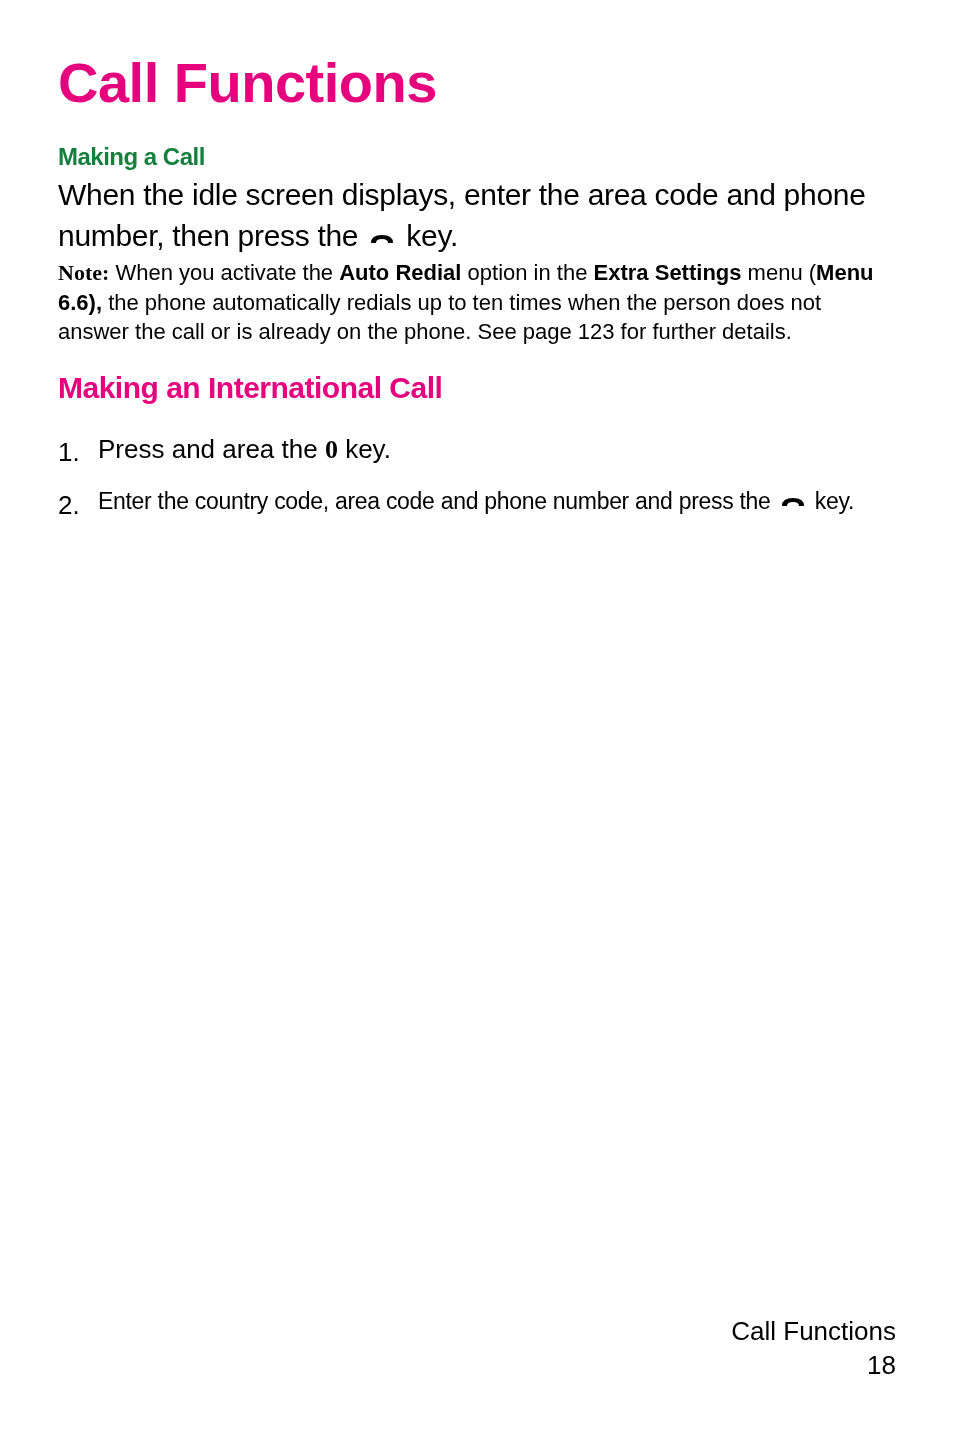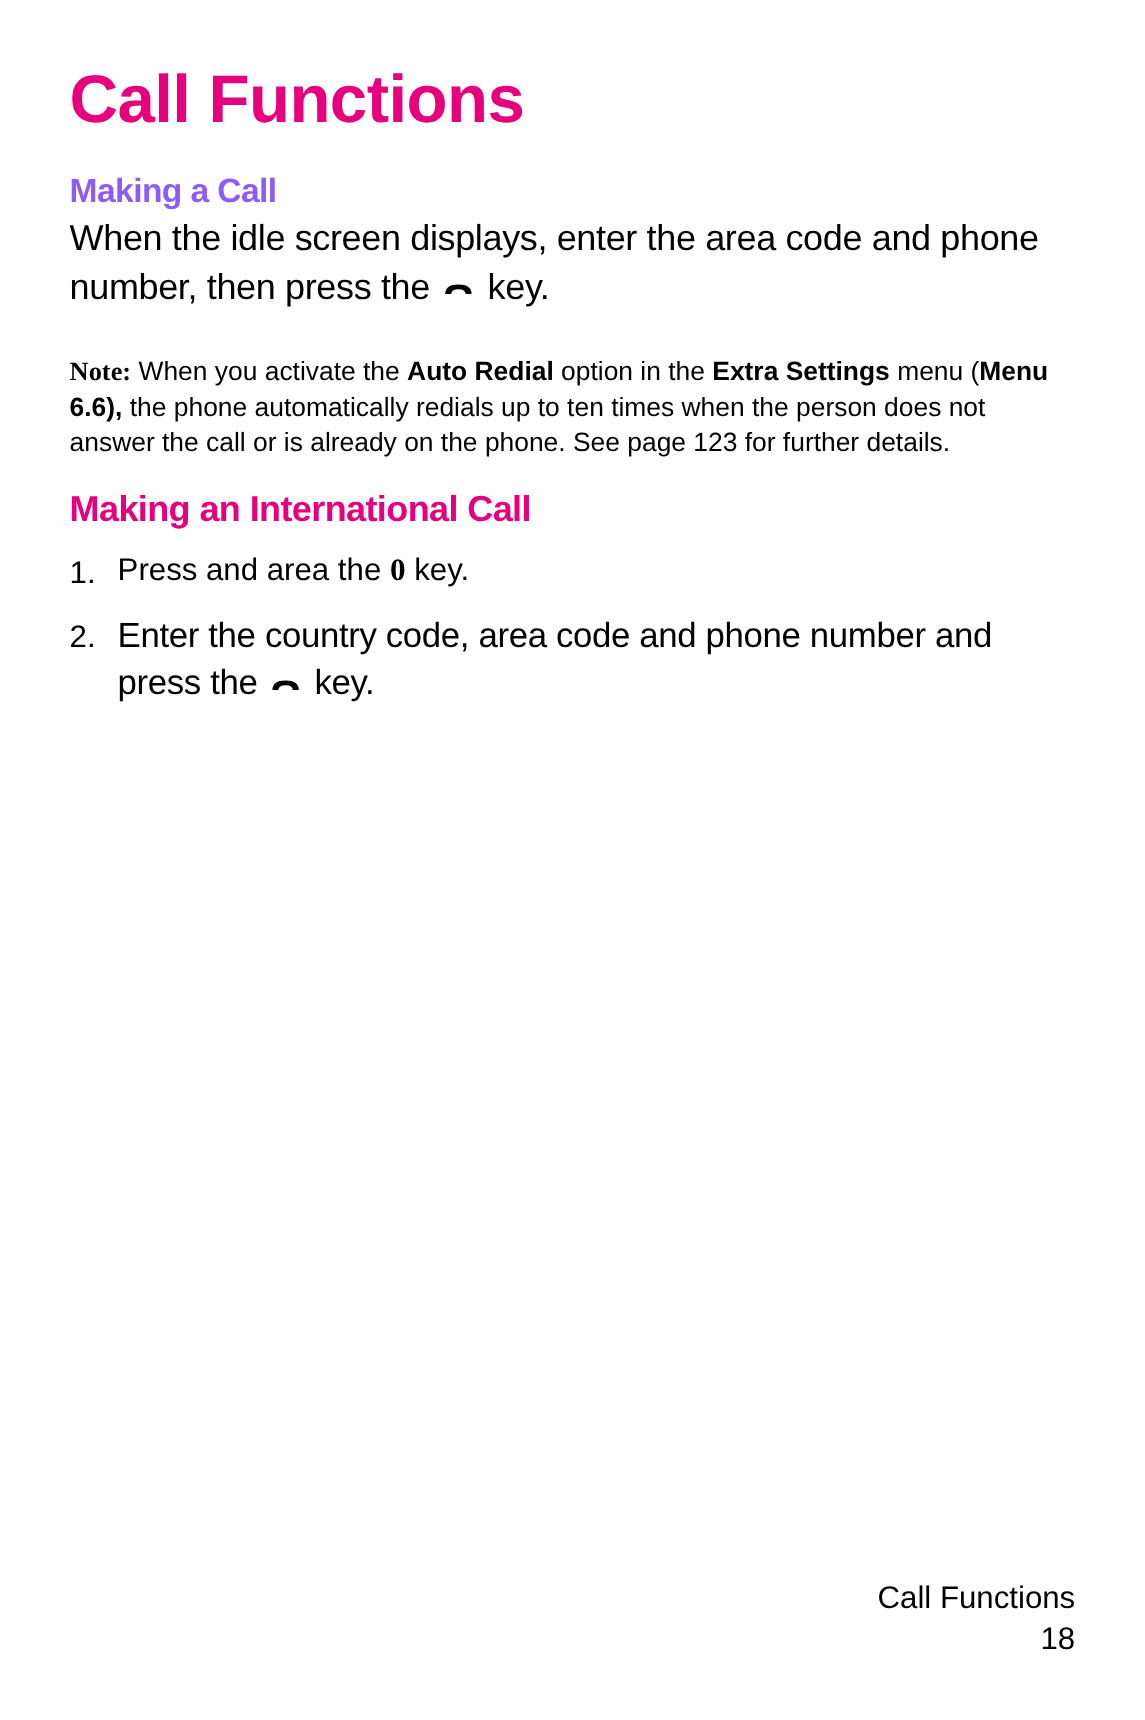--- a/index.html
+++ b/index.html
@@ -18,48 +18,47 @@
     }
     .page-title {
       color: #e6007e;
       font-size: 56px;
       font-weight: bold;
       font-family: 'Arial Narrow', Arial, sans-serif;
       letter-spacing: -0.5px;
       margin-bottom: 28px;
     }
     .section-heading {
-      color: #8b5cf6;
-      font-size: 28px;
+      color: #15803d;
+      font-size: 24px;
       font-weight: bold;
       font-family: 'Arial Narrow', Arial, sans-serif;
       letter-spacing: -0.5px;
       margin-bottom: 4px;
     }
     .subsection-heading {
       color: #e6007e;
       font-size: 30px;
       font-weight: bold;
       font-family: 'Arial Narrow', Arial, sans-serif;
       letter-spacing: -0.5px;
       margin-top: 24px;
-      margin-bottom: 16px;
+      margin-bottom: 28px;
     }
     .body-text {
       font-family: 'Century Gothic', 'Avant Garde', Arial, sans-serif;
       font-size: 30px;
       line-height: 1.35;
       font-weight: 300;
       letter-spacing: -0.3px;
     }
     .note-text {
       font-family: Arial, Helvetica, sans-serif;
       font-size: 22px;
       line-height: 1.35;
-      margin-top: 34px;
     }
     .note-label {
       font-family: Georgia, 'Times New Roman', serif;
       font-weight: bold;
     }
     .bold {
       font-weight: bold;
     }
     .list {
       margin-top: 0;
@@ -87,21 +86,21 @@
       font-family: Georgia, 'Times New Roman', serif;
       font-weight: bold;
     }
     .list-line2 {
       font-family: Arial, Helvetica, sans-serif;
       font-size: 26px;
       line-height: 1.3;
     }
     .list-body {
       font-family: 'Century Gothic', 'Avant Garde', Arial, sans-serif;
-      font-size: 29px;
+      font-size: 23px;
       line-height: 1.35;
       font-weight: 300;
       letter-spacing: -0.3px;
     }
     .call-icon {
       display: inline-block;
       vertical-align: middle;
       margin: 0 2px;
     }
     .footer {

